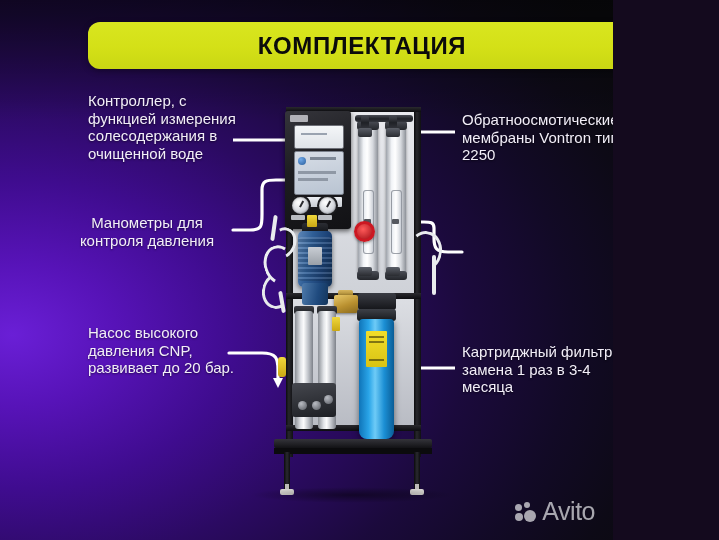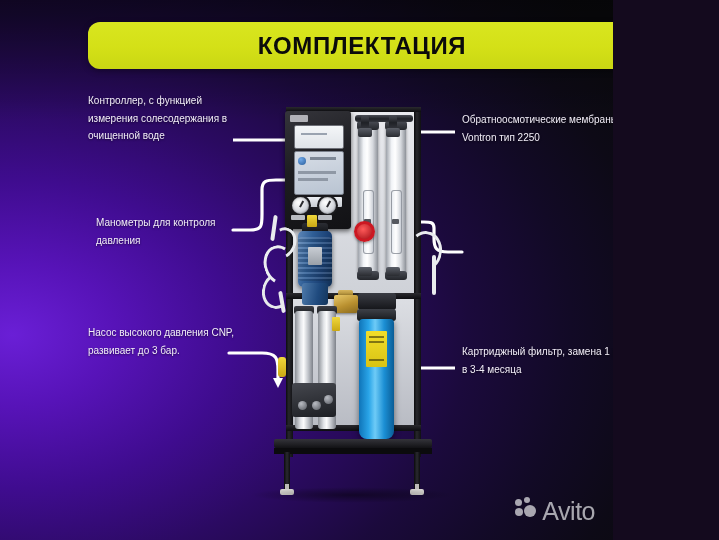--- a/index.html
+++ b/index.html
@@ -27,26 +27,26 @@
     background:linear-gradient(180deg,#d9e61f 0%,#d4e017 55%,#c9d713 100%);
     box-shadow:0 2px 6px rgba(0,0,0,.35);
     display:flex;align-items:center;justify-content:center;
   }
   .banner-text{
     font-size:24px;font-weight:bold;letter-spacing:.6px;color:#0b0b0b;
     font-family:"Liberation Sans", sans-serif;
   }
   
   .label{
-    position:absolute;color:#f2eef8;font-size:10px;line-height:17.5px;
+    position:absolute;color:#f2eef8;font-size:15px;line-height:17.5px;
     font-family:"Liberation Sans", sans-serif;
     text-shadow:0 1px 2px rgba(0,0,0,.5);
   }
   .label.l1{left:88px;top:92px;width:152px;}
-  .label.l2{left:96px;top:214px;width:150px;}
+  .label.l2{left:72px;top:214px;width:150px;text-align:center;}
   .label.l3{left:88px;top:324px;width:160px;}
   .label.r1{left:462px;top:111px;width:175px;}
   .label.r2{left:462px;top:197px;width:180px;}
   .label.r3{left:462px;top:343px;width:172px;}
 
   
   #connectors{position:absolute;left:0;top:0;width:719px;height:540px;}
 
   
   .machine{position:absolute;left:262px;top:95px;width:180px;height:400px;}
@@ -212,21 +212,21 @@
   .tag{position:absolute;background:linear-gradient(180deg,#f0d83c,#caa814);border-radius:1px;}
   .tg1{left:45px;top:120px;width:10px;height:12px;}
   .tg2{left:70px;top:222px;width:8px;height:14px;}
   .tg3{left:16px;top:262px;width:8px;height:20px;border-radius:3px;}
 
   
   .shadow{position:absolute;left:250px;top:487px;width:204px;height:16px;border-radius:50%;
     background:radial-gradient(ellipse at center,rgba(0,0,0,.45),rgba(0,0,0,0) 70%);}
 
   
-  .avito{position:absolute;right:18px;bottom:14px;display:flex;gap:5px;opacity:.8;}
+  .avito{position:absolute;right:18px;bottom:14px;display:flex;align-items:center;gap:5px;opacity:.8;}
   .avito-dots{position:relative;width:22px;height:20px;}
   .ad{position:absolute;border-radius:50%;background:#cfcfd4;}
   .ad1{left:0;top:2px;width:7px;height:7px;}
   .ad2{left:0px;top:11px;width:8px;height:8px;}
   .ad3{left:9px;top:0px;width:6px;height:6px;}
   .ad4{left:9px;top:8px;width:12px;height:12px;}
   .avito-word{font-size:25px;color:#cfcfd4;font-family:"Liberation Sans", sans-serif;letter-spacing:-.5px;}
 </style>
 </head>
 <body>
@@ -350,21 +350,21 @@
     <div class="leg l2"></div>
     <div class="foot-stem s1"></div>
     <div class="foot-stem s2"></div>
     <div class="foot f1"></div>
     <div class="foot f2"></div>
   </div>
   <div class="shadow"></div>
 
   <div class="label l1">Контроллер, с функцией измерения солесодержания в очищенной воде</div>
   <div class="label l2">Манометры для контроля давления</div>
-  <div class="label l3">Насос высокого давления CNP, развивает до 3 бар.</div>
+  <div class="label l3">Насос высокого давления CNP, развивает до 20 бар.</div>
 
   <div class="label r1">Обратноосмотические мембраны Vontron тип 2250</div>
   <div class="label r3">Картриджный фильтр, замена 1 раз в 3-4 месяца</div>
 
   <div class="avito">
     <div class="avito-dots">
       <span class="ad ad1"></span>
       <span class="ad ad2"></span>
       <span class="ad ad3"></span>
       <span class="ad ad4"></span>

